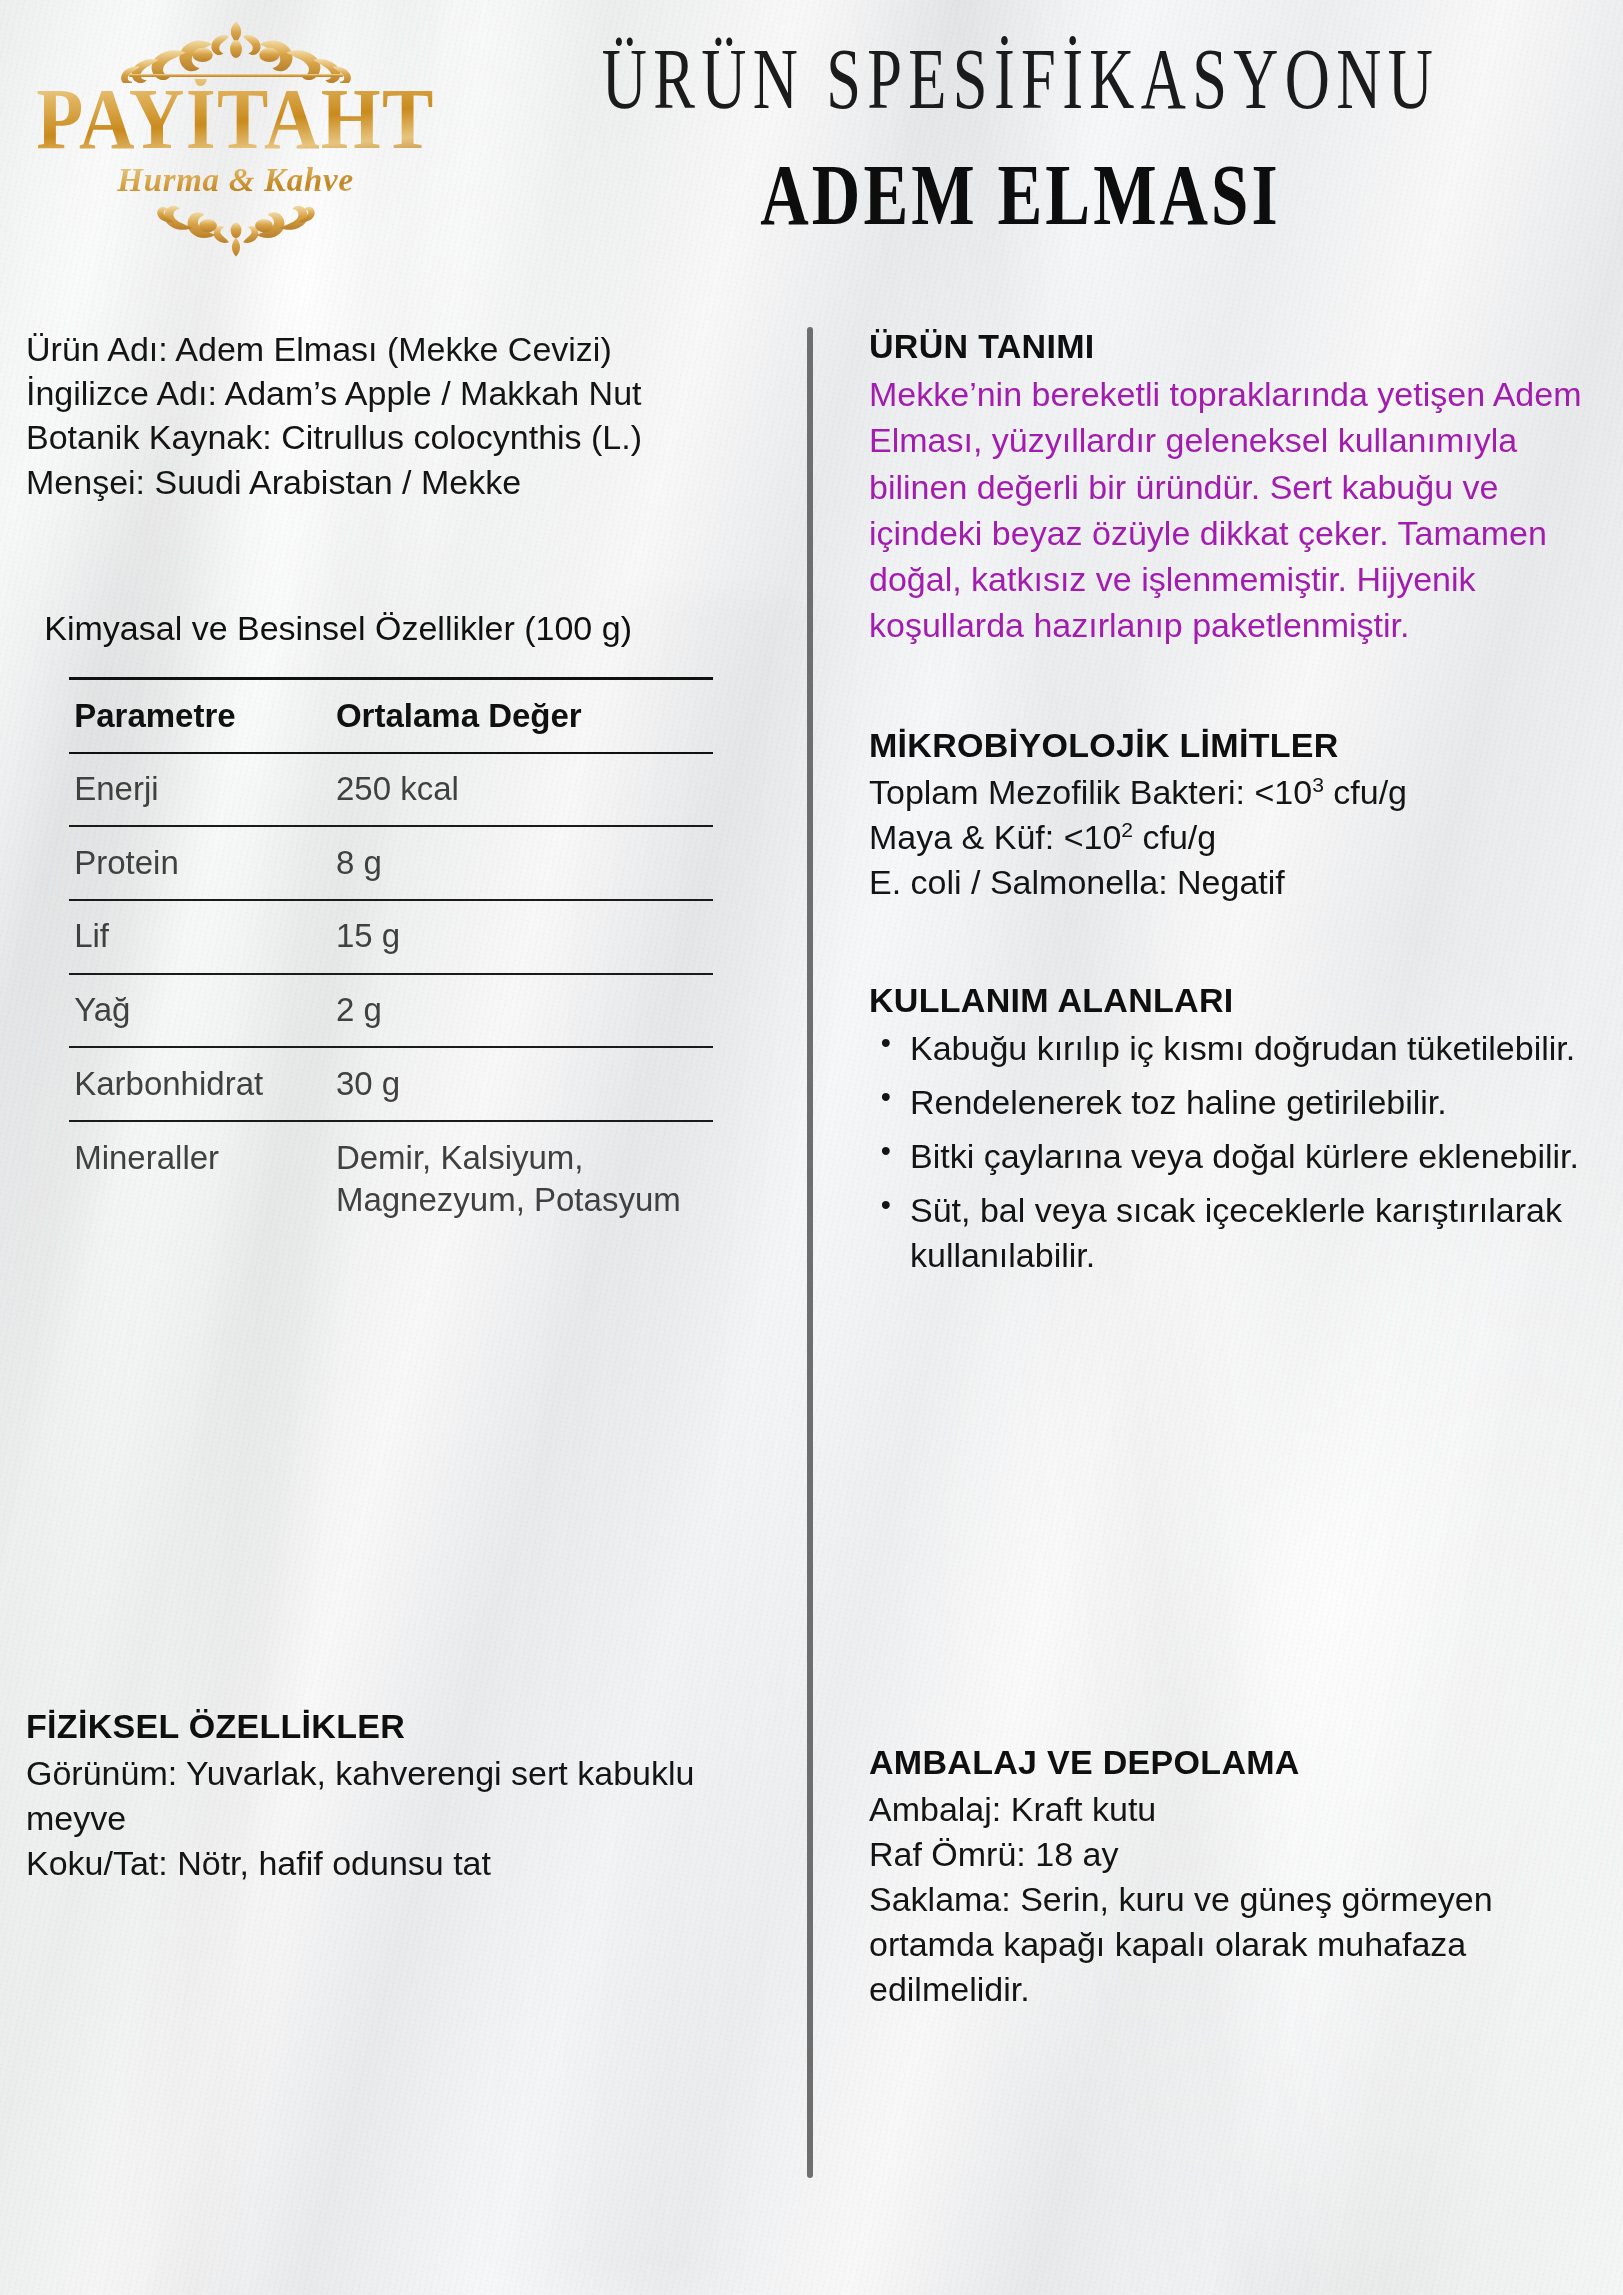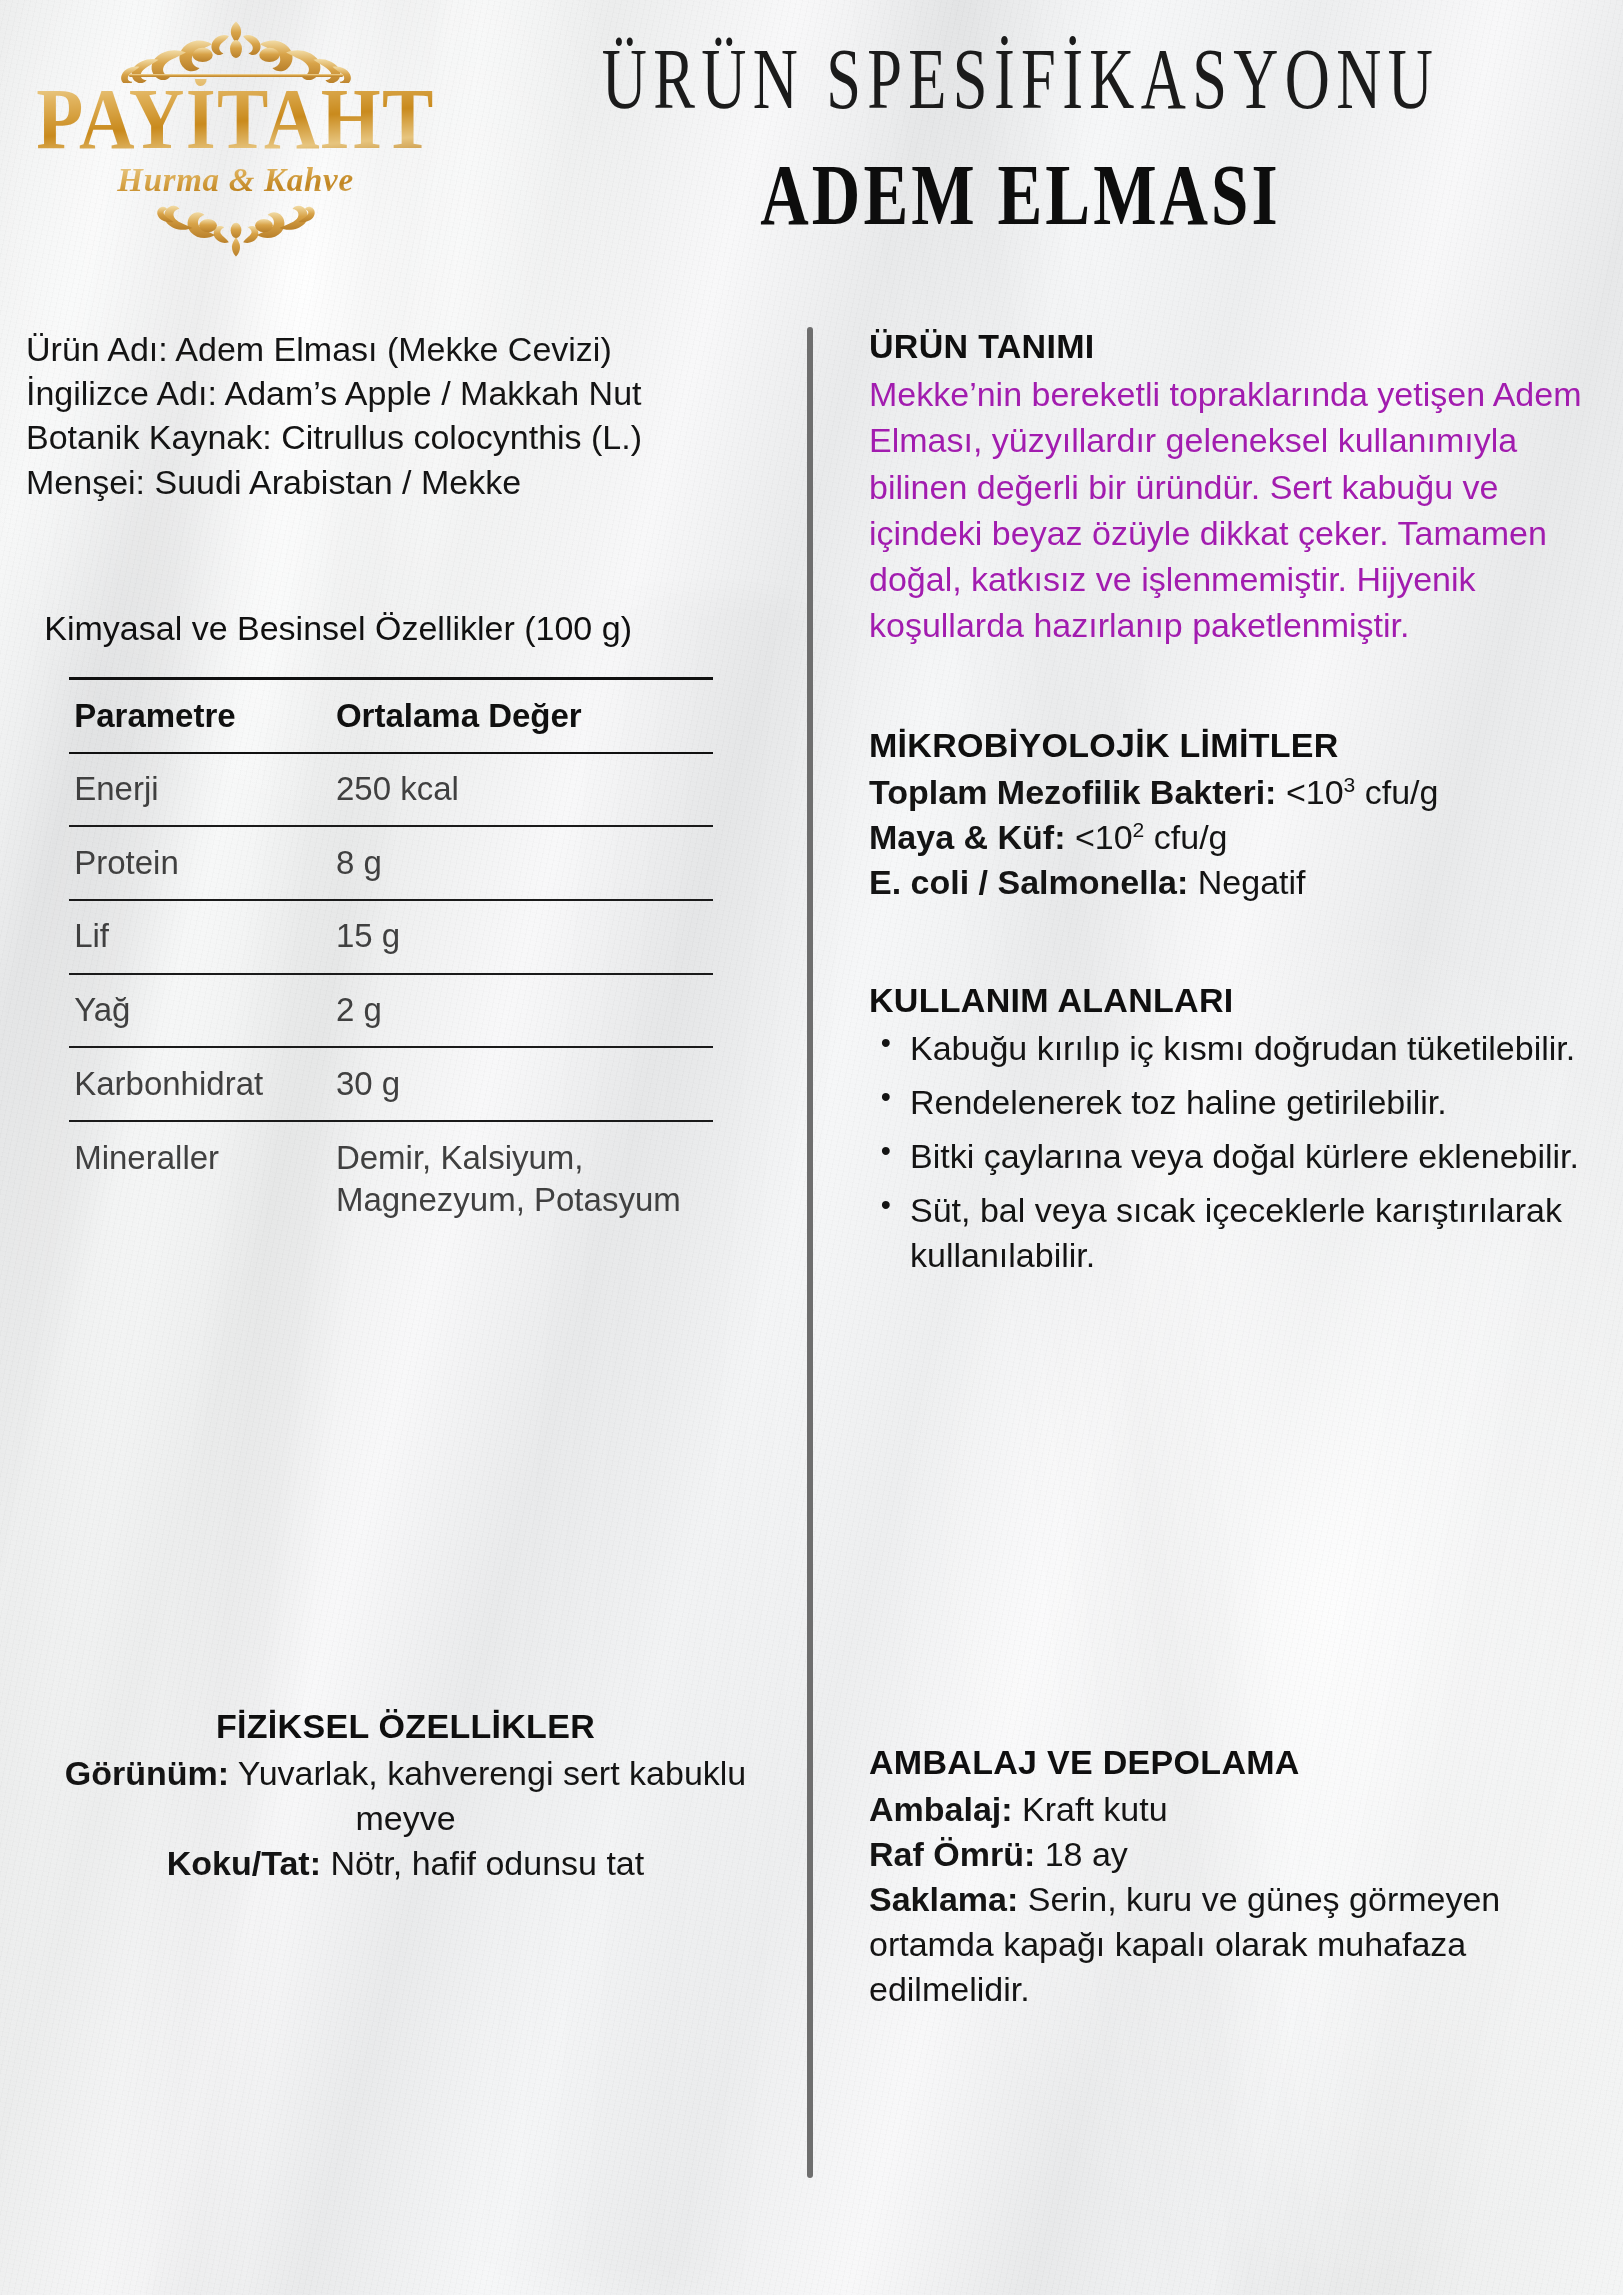--- a/index.html
+++ b/index.html
@@ -130,21 +130,21 @@
   .kv { font-size: 34px; line-height: 1.30; color: #141414; }
   .kv b { font-weight: 400; }
   .sec-head {
     font-size: 34px;
     font-weight: 700;
     letter-spacing: 0.3px;
     color: #0f0f0f;
     margin-bottom: 5.2px;
   }
   .sec-body { font-size: 34px; line-height: 1.32; color: #141414; }
-  .sec-body b { font-weight: 700; }
+  .sec-body b { font-weight: 400; }
   .para { font-size: 34px; line-height: 1.36; color: #a21caf; text-align: left; }
 
   
   .table-title {
     font-size: 34px; font-weight: 400; color: #101010;
     margin-left: 18.3px;
   }
   table.spec {
     margin-top: 29px;
     margin-left: 43px;
@@ -315,21 +315,21 @@
           </tr>
           <tr>
             <td class="c1">Mineraller</td>
             <td class="c2">Demir, Kalsiyum, Magnezyum, Potasyum</td>
           </tr>
         </tbody>
       </table>
     </div>
   </div>
 
-  <div style="position:absolute; left:26px; top:1707px; width:759px;text-align:center;">
+  <div style="position:absolute; left:26px; top:1707px; width:759px;">
     <div class="sec-head">FİZİKSEL ÖZELLİKLER</div>
     <div class="sec-body">
       <b>Görünüm:</b><span> Yuvarlak, kahverengi sert kabuklu meyve</span>
     </div>
     <div class="sec-body">
       <b>Koku/Tat:</b><span> Nötr, hafif odunsu tat</span>
     </div>
   </div>
 
   <div class="col-right">

